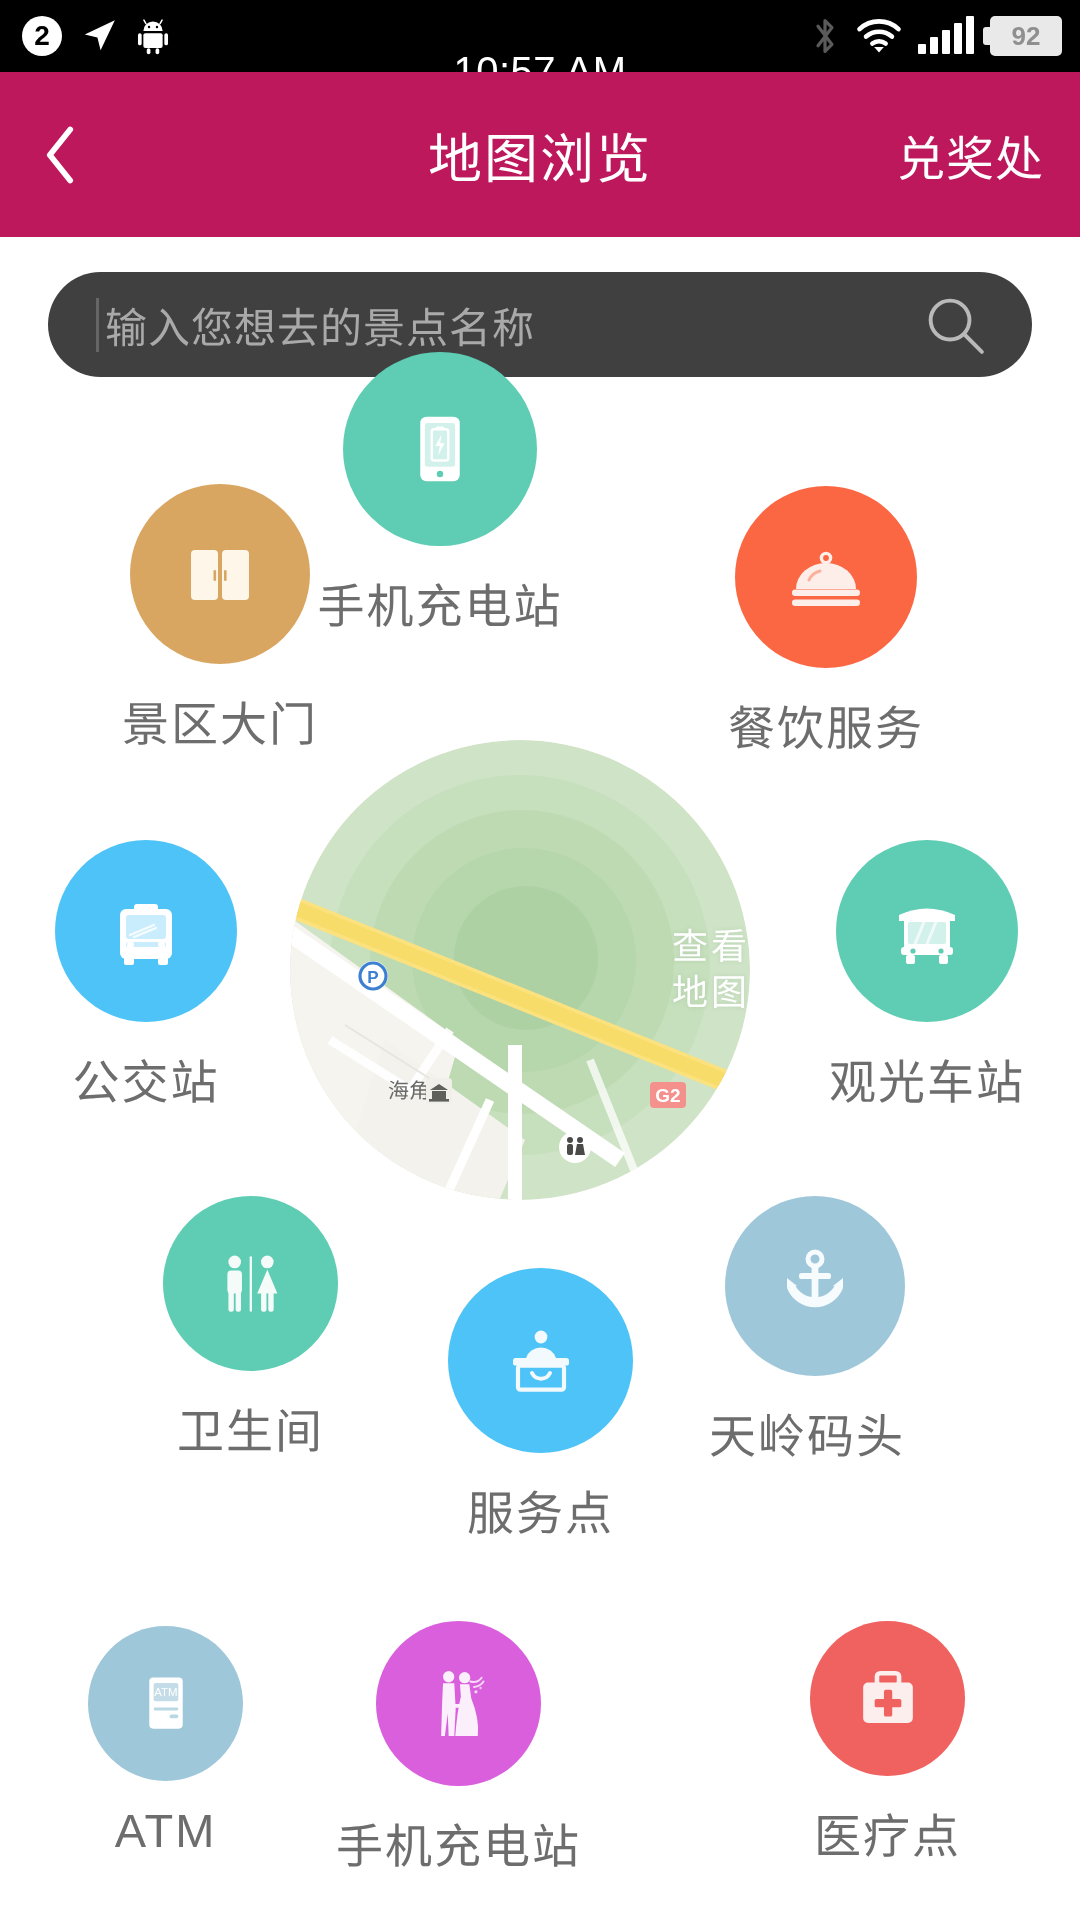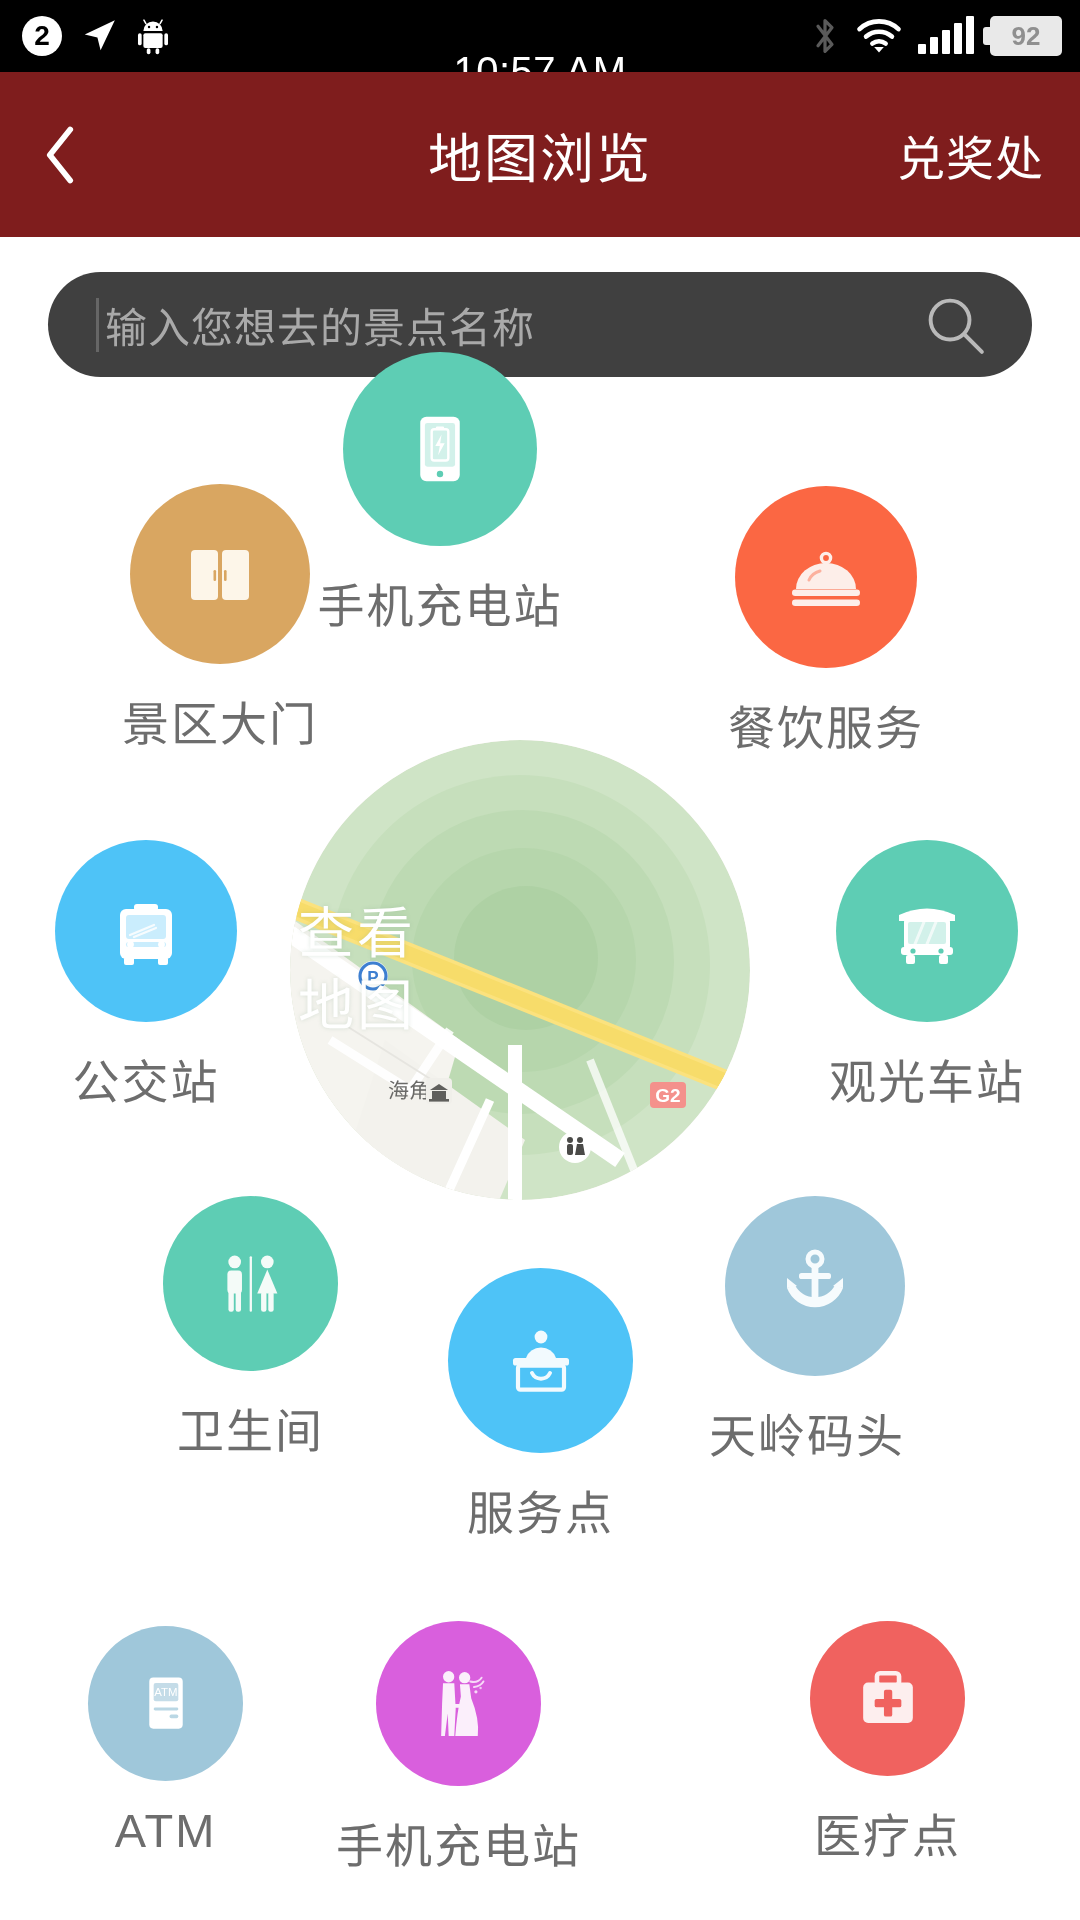--- a/index.html
+++ b/index.html
@@ -53,21 +53,21 @@
     content:""; position:absolute; left:-7px; top:11px;
     width:8px; height:18px; background:#e9e9e9;
     border-radius:3px 0 0 3px;
   }
   .battery span{ color:#8f8f8f; font-size:26px; font-weight:bold; line-height:1; }
 
   
   .navbar{
     position:absolute; top:72px; left:0;
     width:1080px; height:165px;
-    background:#7f1d1d;
+    background:#be185d;
     display:flex; align-items:center;
   }
   .nav-back{
     width:120px; height:165px;
     display:flex; align-items:center; justify-content:center;
     cursor:pointer;
   }
   .chev{
     width:34px; height:58px;
   }
@@ -127,24 +127,24 @@
     position:absolute;
     left:290px; top:740px;
     width:460px; height:460px;
     border-radius:50%;
     overflow:hidden;
     background:#f2f1ec;
     cursor:pointer;
   }
   .mapbtn svg{ display:block; width:100%; height:100%; }
   .map-label{
-    position:absolute; left:8px; right:0; top:50%;
+    position:absolute; left:0; right:0; top:50%;
     transform:translateY(-50%);
-    text-align:left;
-    color:#ffffff; font-size:56px; line-height:1.28;
+    text-align:right;
+    color:#ffffff; font-size:36px; line-height:1.28;
     letter-spacing:3px;
     pointer-events:none;
     text-shadow:0 0 4px rgba(120,160,130,0.25);
   }
 </style>
 </head>
 <body>
 
 <div class="statusbar">
   <div class="sb-left">

